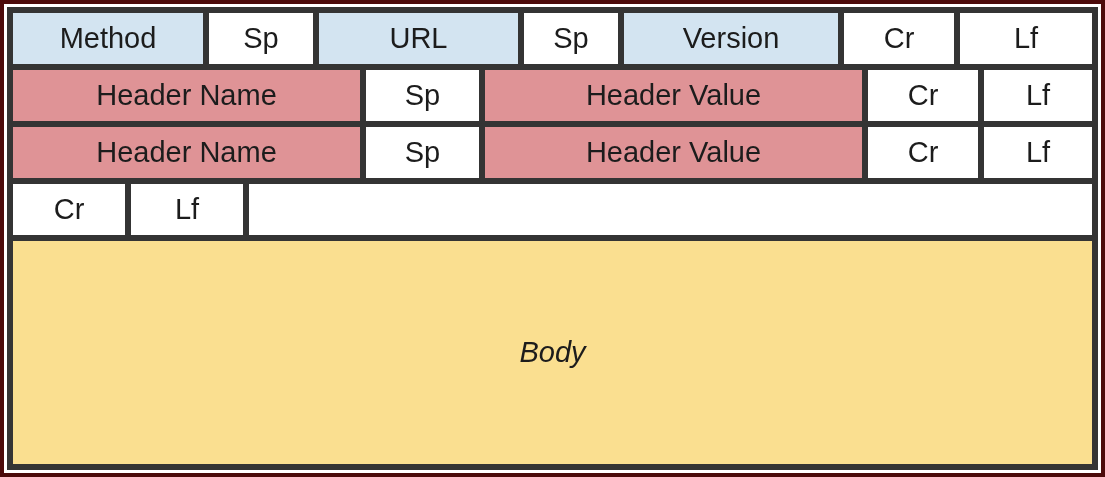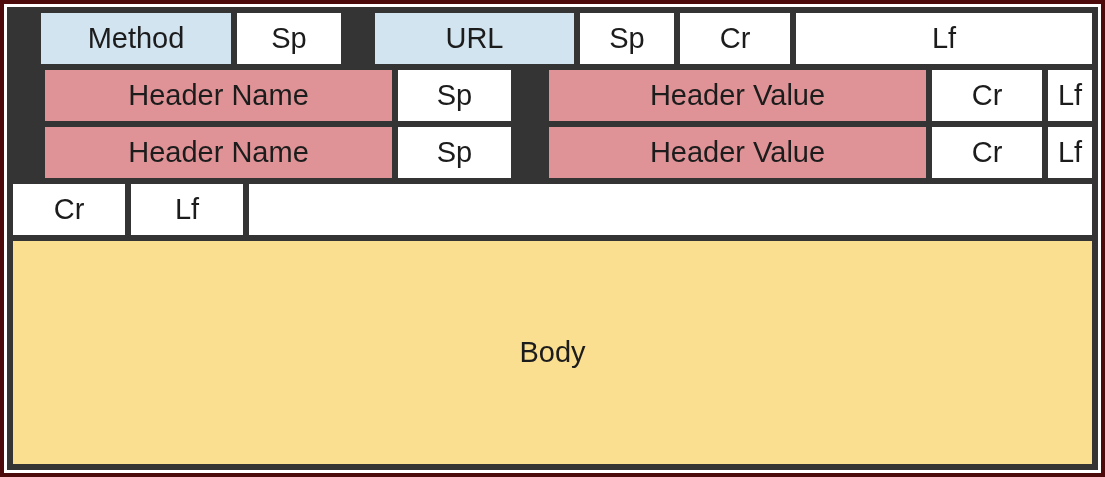--- a/index.html
+++ b/index.html
@@ -41,36 +41,37 @@
     display: flex;
     align-items: center;
     justify-content: center;
     font-size: 29px;
     line-height: 1;
     color: var(--text, #1c1c1c);
     background: var(--token, #ffffff);
     white-space: nowrap;
     overflow: hidden;
   }
-  .cell.blue   { background: var(--request_line, #d3e4f1); margin-left: 28px; }
-  .cell.pink   { background: var(--header, #df9396); margin-left: 32px; }
-  .cell.yellow { background: var(--body, #fadf90); }
+  .cell.blue   { background: var(--request_line, #d3e4f1); }
+  .cell.pink   { background: var(--header, #df9396); }
+  .cell.yellow { background: var(--body, #fadf90); font-style: italic; }
   .cell.grow   { flex: 1 1 auto; }
 </style>
 </head>
 <body>
 
 <div class="frame">
   <div class="diagram">
 
     <div class="row">
       <div class="cell blue" style="width:190px">Method</div>
       <div class="cell" style="width:104px">Sp</div>
       <div class="cell blue" style="width:199px">URL</div>
       <div class="cell" style="width:94px">Sp</div>
+      <div class="cell blue" style="width:214px">Version</div>
       <div class="cell" style="width:110px">Cr</div>
       <div class="cell grow">Lf</div>
     </div>
 
     <div class="row">
       <div class="cell pink" style="width:347px">Header Name</div>
       <div class="cell" style="width:113px">Sp</div>
       <div class="cell pink" style="width:377px">Header Value</div>
       <div class="cell" style="width:110px">Cr</div>
       <div class="cell grow">Lf</div>

